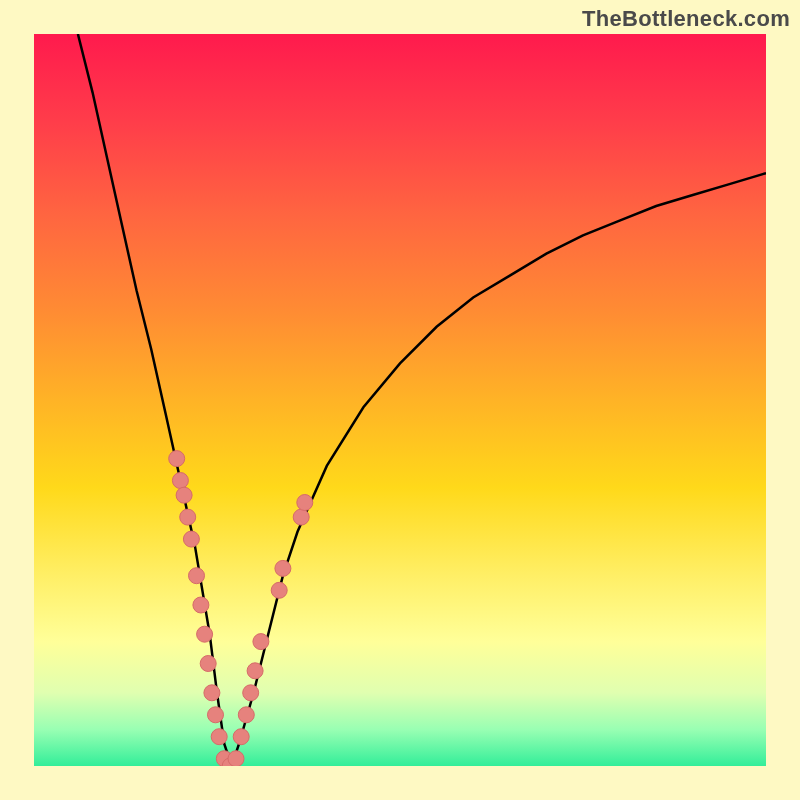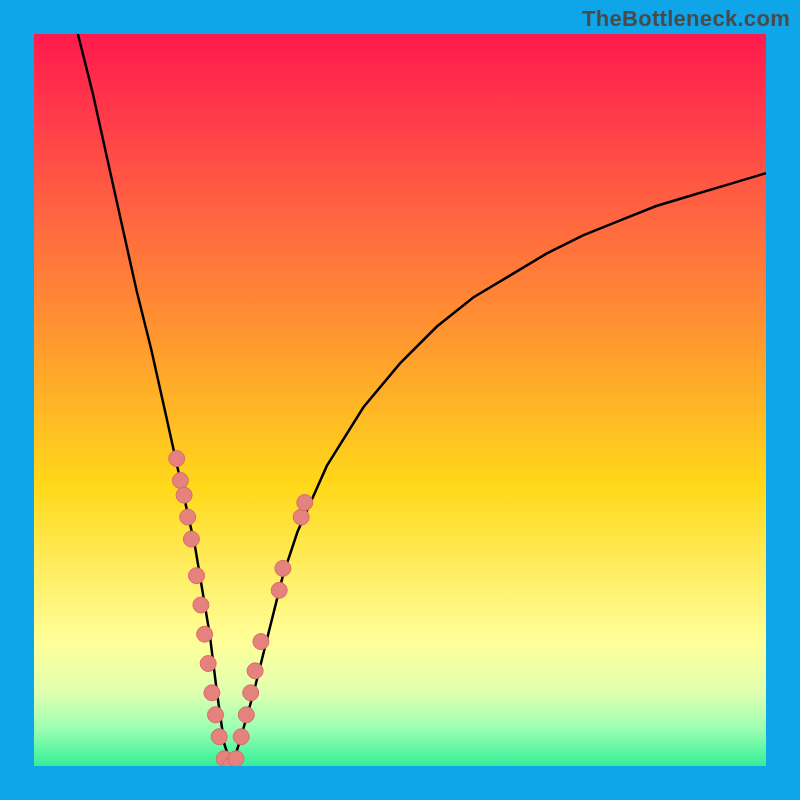--- a/index.html
+++ b/index.html
@@ -1,20 +1,20 @@
 <!DOCTYPE html>
 <html><head>
 <meta charset="utf-8">
 <style>
   * { margin: 0; padding: 0; box-sizing: border-box; }
   html, body { width: 800px; height: 800px; overflow: hidden; }
   .chart-container {
     width: 800px;
     height: 800px;
-    background: #0ea5e9;
+    background: #fef9c3;
     position: relative;
   }
   .plot-area {
     position: absolute;
     left: 34px;
     top: 34px;
     width: 732px;
     height: 732px;
     background: linear-gradient(to bottom,
       #ff1a4d 0%,

